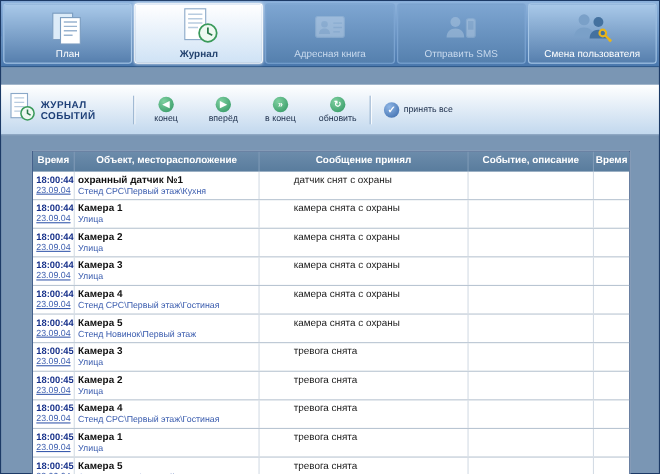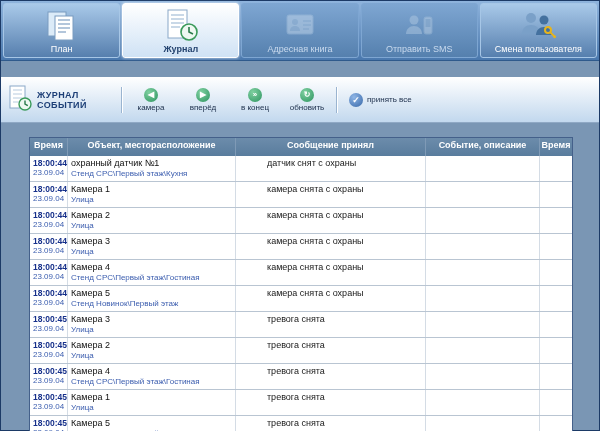--- a/index.html
+++ b/index.html
@@ -29,20 +29,21 @@
     flex:1;display:flex;flex-direction:column;align-items:center;justify-content:flex-end;
     border:1px solid #a6c6e6;border-radius:3px;
     background:linear-gradient(#a9c9e9,#567fae);
     color:#ffffff;font-size:9px;padding:2px 0 3px;cursor:default;
   }
   .navbtn .nicon{height:36px;display:flex;align-items:center;justify-content:center;}
   .navbtn.active{
     background:linear-gradient(#ffffff,#cfe2f5);
     border:1px solid #ffffff;color:#24436f;font-weight:bold;
     box-shadow:0 0 3px rgba(255,255,255,.8);
+    justify-content:space-between;
   }
   .navbtn.disabled{
     background:linear-gradient(#7ea6d2,#5580ae);
     border:1px solid #7ea6d2;color:#c9daee;
   }
   .navbtn.disabled .nicon{opacity:.45;}
 
   
   .subbar{
     position:absolute;top:76px;left:0;right:0;height:46px;
@@ -87,22 +88,22 @@
   }
   .g-head > div{border-right:1px solid #7f9ab6;overflow:hidden;white-space:nowrap;}
   .g-head > div:last-child{border-right:none;}
   .g-body .g-row{height:25px;border-bottom:1px solid #b9c5d2;}
   .g-body .g-row:last-child{border-bottom:none;}
   .g-body .g-row > div{
     border-right:1px solid #d4dce5;padding:2px 3px 0;box-sizing:border-box;overflow:hidden;
   }
   .g-body .g-row > div:last-child{border-right:none;}
   .t-time{font-weight:bold;color:#16308a;font-size:8.5px;line-height:10px;}
-  .t-date{color:#3a5cae;font-size:8px;line-height:10px;}
-  .t-name{font-weight:normal;color:#101010;font-size:9px;line-height:11px;white-space:nowrap;}
+  .t-date{color:#3a5cae;font-size:8px;line-height:10px;text-decoration:underline;}
+  .t-name{font-weight:bold;color:#101010;font-size:9px;line-height:11px;white-space:nowrap;}
   .t-loc{color:#3a5cae;font-size:8px;line-height:10px;white-space:nowrap;}
   .t-event{color:#181818;font-size:9px;line-height:11px;margin-left:28px;}
 </style>
 </head>
 <body>
 
 <div class="window">
 
   <div class="titlebar">
     <span>КОМФОРТНЫЙ ДОМ</span>
@@ -186,21 +187,21 @@
           <path d="M18 16.5v3.5l2.8 1.6" stroke="#2a7a4a" stroke-width="1.4" fill="none"></path>
         </svg>
       </span>
       <span class="jtxt">ЖУРНАЛ СОБЫТИЙ</span>
     </div>
 
     <div class="vsep"></div>
 
     <div class="smallbtn">
       <span class="circ">◀</span>
-      <span>камера</span>
+      <span>конец</span>
     </div>
 
     <div class="smallbtn">
       <span class="circ">▶</span>
       <span>вперёд</span>
     </div>
 
     <div class="smallbtn">
       <span class="circ">»</span>
       <span>в конец</span>

